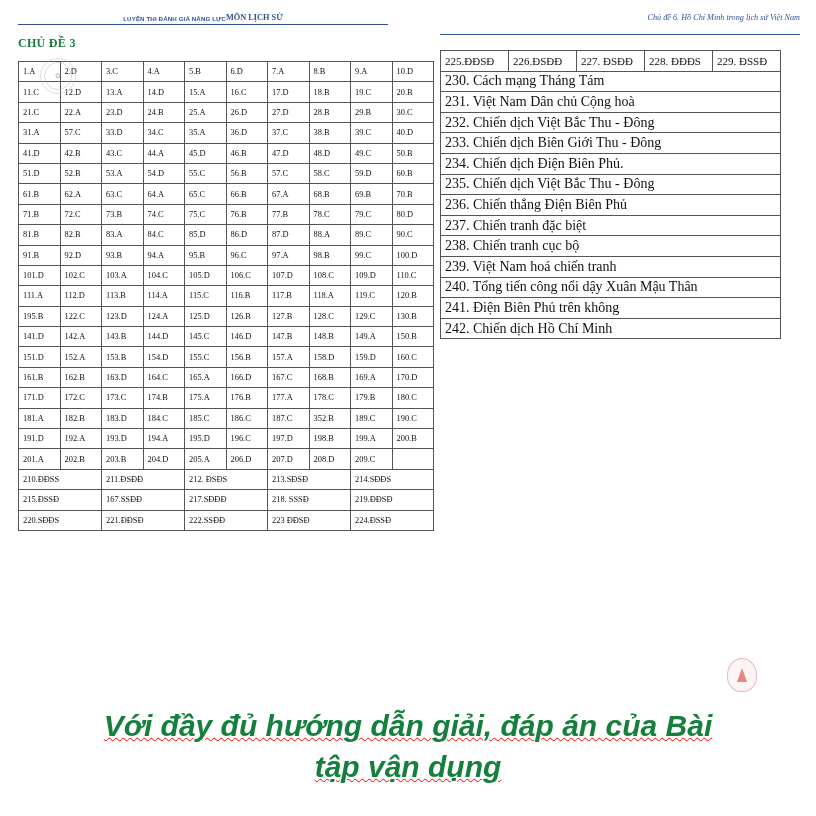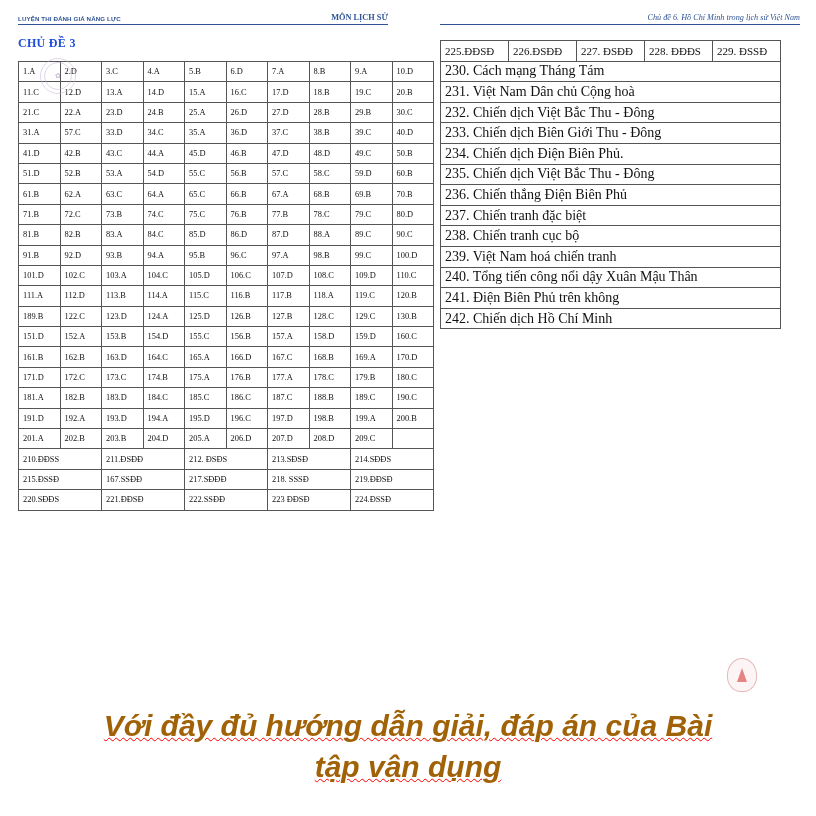--- a/index.html
+++ b/index.html
@@ -24,21 +24,21 @@
   
   .left-page {
     position: absolute;
     left: 18px;
     top: 6px;
     width: 370px;
     height: 692px;
   }
   .lp-header {
     display: flex;
-    justify-content: space-between;
+    justify-content: center;
     align-items: flex-end;
     border-bottom: 1.5px solid #2f5496;
     padding-bottom: 2px;
     height: 16px;
   }
   .lp-header-left {
     font-family: "Liberation Sans", sans-serif;
     font-size: 6.2px;
     font-weight: bold;
     color: #2f5496;
@@ -50,21 +50,21 @@
     font-size: 8.3px;
     font-weight: bold;
     color: #2f5496;
     white-space: nowrap;
   }
   .chu-de {
     margin-top: 11px;
     font-family: "Liberation Serif", serif;
     font-size: 12px;
     font-weight: bold;
-    color: #1d4ed8;
+    color: #15803d;
     letter-spacing: .3px;
   }
 
   .ans-table {
     margin-top: 10px;
     border-collapse: collapse;
     table-layout: fixed;
     width: 416px;
   }
   .ans-table td {
@@ -107,21 +107,21 @@
     position: absolute;
     left: 440px;
     top: 6px;
     width: 360px;
     height: 692px;
   }
   .rp-header {
     display: flex;
     justify-content: flex-end;
     border-bottom: 1.5px solid #2f5496;
-    padding-bottom: 2px;
+    padding-bottom: 12px;
     height: 16px;
     align-items: flex-end;
   }
   .rp-header-right {
     font-family: "Liberation Serif", serif;
     font-size: 8.2px;
     font-style: italic;
     color: #2f5496;
     white-space: nowrap;
   }
@@ -174,21 +174,21 @@
     position: absolute;
     left: 0;
     top: 706px;
     width: 816px;
     text-align: center;
     font-family: "Liberation Sans", sans-serif;
     font-style: italic;
     font-weight: bold;
     font-size: 30px;
     line-height: 1.35;
-    color: #a16207;
+    color: #15803d;
     text-decoration: underline;
     text-decoration-color: #ff0000;
     text-decoration-style: wavy;
     text-decoration-thickness: 1px;
   }
   .caption-line { display: block; }
 </style>
 </head>
 <body>
 
@@ -342,30 +342,42 @@
             <td>113.B</td>
             <td>114.A</td>
             <td>115.C</td>
             <td>116.B</td>
             <td>117.B</td>
             <td>118.A</td>
             <td>119.C</td>
             <td>120.B</td>
           </tr>
           <tr>
-            <td>189.B</td>
+            <td>195.B</td>
             <td>122.C</td>
             <td>123.D</td>
             <td>124.A</td>
             <td>125.D</td>
             <td>126.B</td>
             <td>127.B</td>
             <td>128.C</td>
             <td>129.C</td>
             <td>130.B</td>
+          </tr>
+          <tr>
+            <td>141.D</td>
+            <td>142.A</td>
+            <td>143.B</td>
+            <td>144.D</td>
+            <td>145.C</td>
+            <td>146.D</td>
+            <td>147.B</td>
+            <td>148.B</td>
+            <td>149.A</td>
+            <td>150.B</td>
           </tr>
           <tr>
             <td>151.D</td>
             <td>152.A</td>
             <td>153.B</td>
             <td>154.D</td>
             <td>155.C</td>
             <td>156.B</td>
             <td>157.A</td>
             <td>158.D</td>
@@ -397,21 +409,21 @@
             <td>180.C</td>
           </tr>
           <tr>
             <td>181.A</td>
             <td>182.B</td>
             <td>183.D</td>
             <td>184.C</td>
             <td>185.C</td>
             <td>186.C</td>
             <td>187.C</td>
-            <td>188.B</td>
+            <td>352.B</td>
             <td>189.C</td>
             <td>190.C</td>
           </tr>
           <tr>
             <td>191.D</td>
             <td>192.A</td>
             <td>193.D</td>
             <td>194.A</td>
             <td>195.D</td>
             <td>196.C</td>

